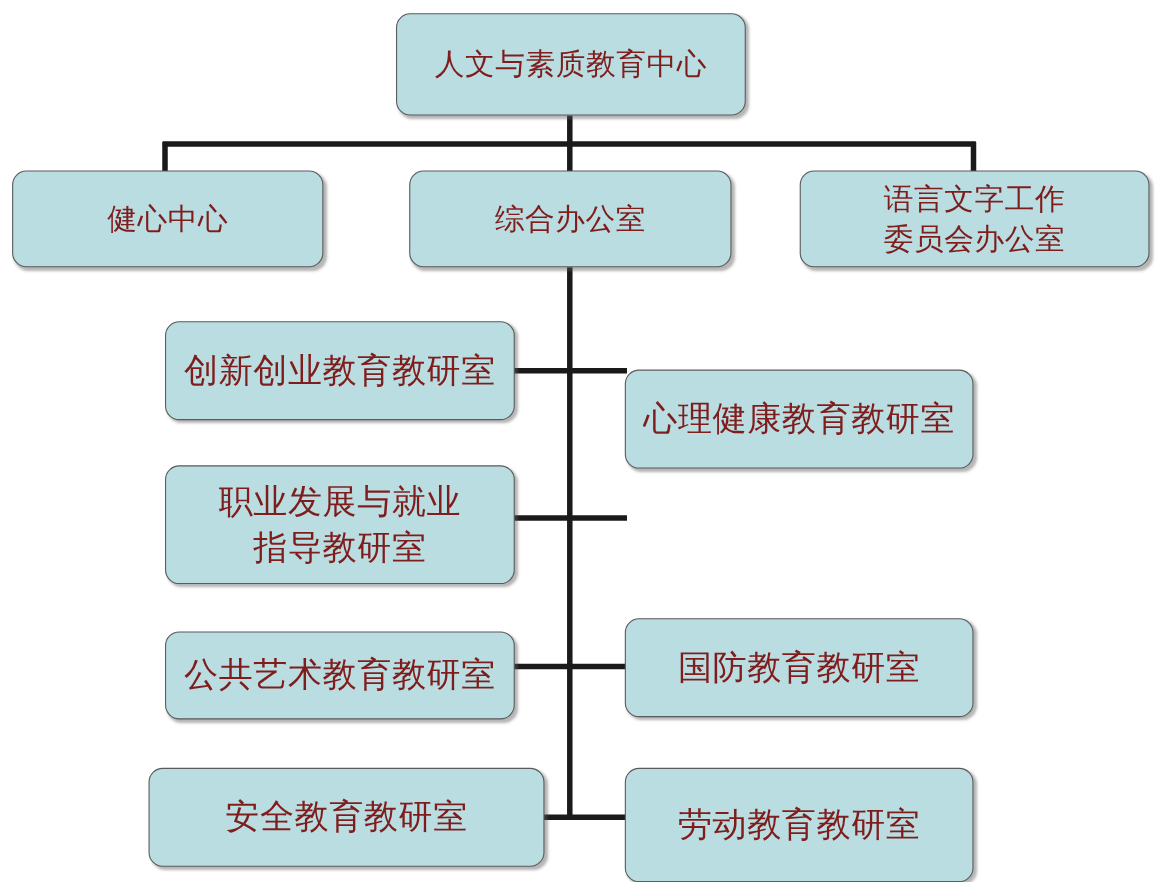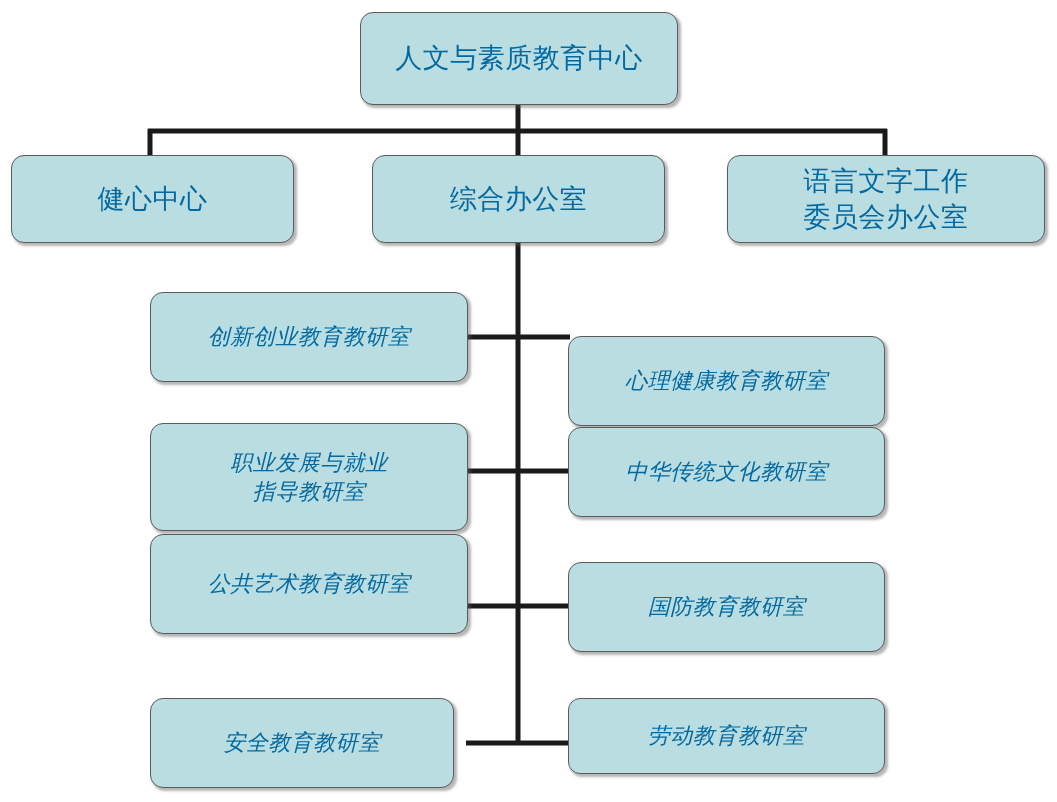--- a/index.html
+++ b/index.html
@@ -29,35 +29,35 @@
   .node {
     position: absolute;
     box-sizing: border-box;
     background: #b9dde1;
     border: 1.6px solid #5b5b5b;
     border-radius: 13px;
     display: flex;
     align-items: center;
     justify-content: center;
     text-align: center;
-    color: #0369a1;
+    color: #7f1d1d;
     box-shadow: 2.5px 2.5px 2.5px rgba(90,90,90,0.45);
     z-index: 2;
   }
   .node-label {
     display: block;
     width: 100%;
     padding: 0 8px;
     line-height: 1.34;
     letter-spacing: 0.5px;
     white-space: pre-line;
   }
   .size-root   .node-label { font-size: 27px; }
   .size-lvl2   .node-label { font-size: 27px; }
-  .size-lvl3   .node-label { font-size: 22px; font-style: italic; }
+  .size-lvl3   .node-label { font-size: 31px; }
 </style>
 </head>
 <body>
 
 <div id="chart-canvas">
 
   <svg id="connector-layer" viewBox="0 0 1057 802" width="1057" height="802" xmlns="http://www.w3.org/2000/svg">
     <g stroke="#1a1a1a" stroke-width="5" fill="none" stroke-linecap="butt">
 
       <line x1="518" y1="105" x2="518" y2="132"></line>
@@ -102,33 +102,30 @@
 
   <div class="node size-lvl3" style="left:568px; top:292px; width:317px; height:90px;margin-top:44px;">
     <span class="node-label">心理健康教育教研室</span>
   </div>
 
   <div class="node size-lvl3" style="left:150px; top:423px; width:318px; height:108px;">
     <span class="node-label">职业发展与就业
 指导教研室</span>
   </div>
 
-  <div class="node size-lvl3" style="left:568px; top:427px; width:317px; height:90px;">
-    <span class="node-label">中华传统文化教研室</span>
-  </div>
 
-  <div class="node size-lvl3" style="left:150px; top:534px; width:318px; height:100px;">
+  <div class="node size-lvl3" style="left:150px; top:574px; width:318px; height:80px;">
     <span class="node-label">公共艺术教育教研室</span>
   </div>
 
   <div class="node size-lvl3" style="left:568px; top:562px; width:317px; height:90px;">
     <span class="node-label">国防教育教研室</span>
   </div>
 
-  <div class="node size-lvl3" style="left:150px; top:698px; width:304px; height:90px;">
+  <div class="node size-lvl3" style="left:135px; top:698px; width:360px; height:90px;">
     <span class="node-label">安全教育教研室</span>
   </div>
 
-  <div class="node size-lvl3" style="left:568px; top:698px; width:317px; height:76px;border-radius:12px;">
+  <div class="node size-lvl3" style="left:568px; top:698px; width:317px; height:104px;">
     <span class="node-label">劳动教育教研室</span>
   </div>
 
 </div>
 
 </body></html>

